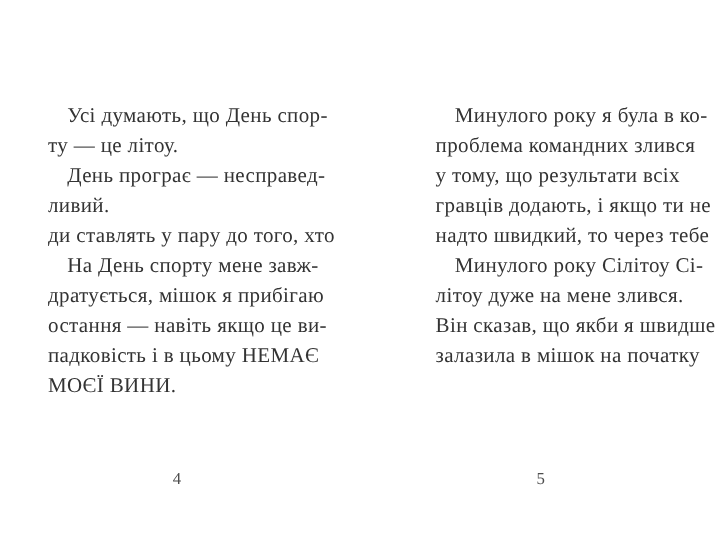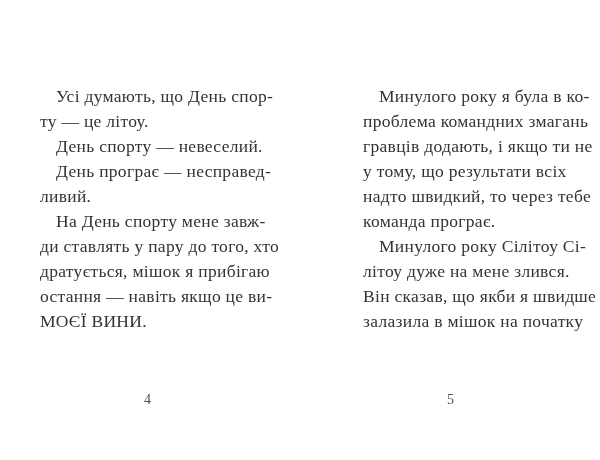--- a/index.html
+++ b/index.html
@@ -50,37 +50,36 @@
   .page-number.right { left: 343px; }
 </style>
 </head>
 <body>
 
 <div class="book-spread">
 
   <div class="page-text left">
     <div class="text-line indent">Усі думають, що День спор-</div>
     <div class="text-line">ту — це літоу.</div>
-    <div class="text-line indent">День спорту — невеселий.</div>
     <div class="text-line indent">День програє — несправед-</div>
     <div class="text-line">ливий.</div>
+    <div class="text-line">ди ставлять у пару до того, хто</div>
     <div class="text-line indent">На День спорту мене завж-</div>
-    <div class="text-line">ди ставлять у пару до того, хто</div>
     <div class="text-line">дратується, мішок я прибігаю</div>
     <div class="text-line">остання — навіть якщо це ви-</div>
+    <div class="text-line">падковість і в цьому НЕМАЄ</div>
     <div class="text-line">МОЄЇ ВИНИ.</div>
   </div>
 
   <div class="page-text right">
     <div class="text-line indent">Минулого року я була в ко-</div>
-    <div class="text-line">проблема командних змагань</div>
+    <div class="text-line">проблема командних злився</div>
+    <div class="text-line">у тому, що результати всіх</div>
     <div class="text-line">гравців додають, і якщо ти не</div>
-    <div class="text-line">у тому, що результати всіх</div>
     <div class="text-line">надто швидкий, то через тебе</div>
-    <div class="text-line">команда програє.</div>
     <div class="text-line indent">Минулого року Сілітоу Сі-</div>
     <div class="text-line">літоу дуже на мене злився.</div>
     <div class="text-line">Він сказав, що якби я швидше</div>
     <div class="text-line">залазила в мішок на початку</div>
   </div>
 
   <div class="page-number left">4</div>
   <div class="page-number right">5</div>
 
 </div>

